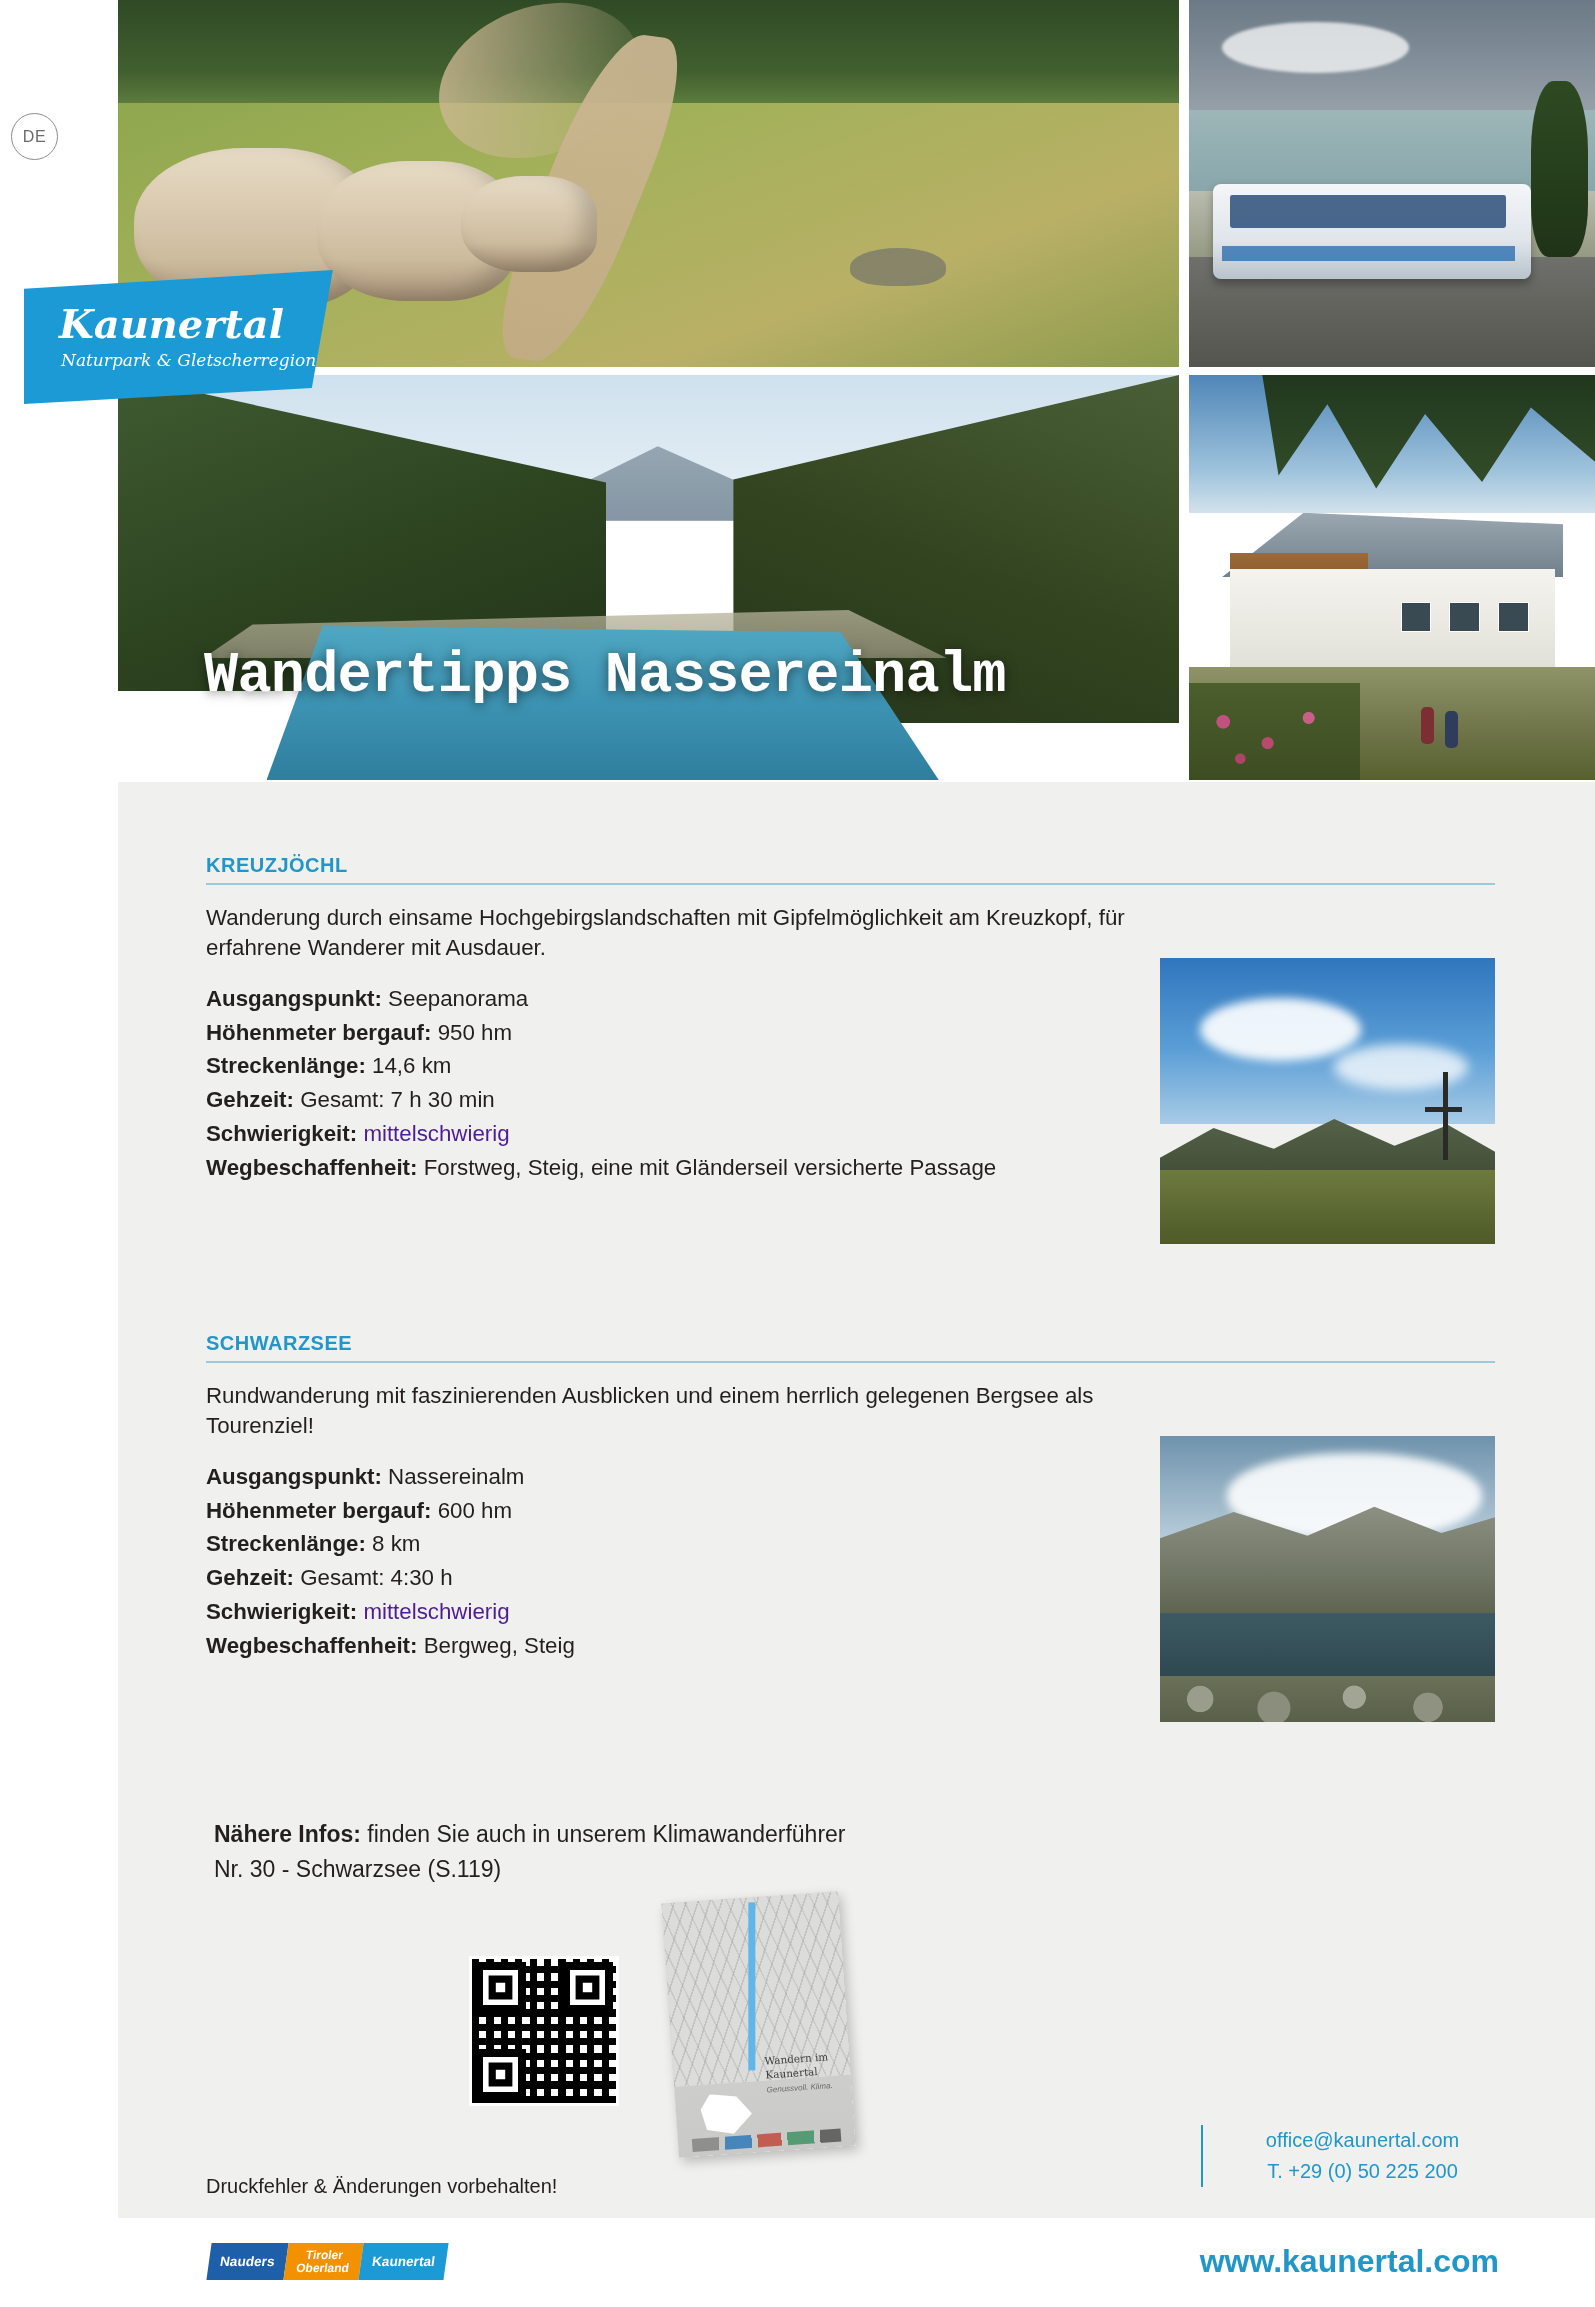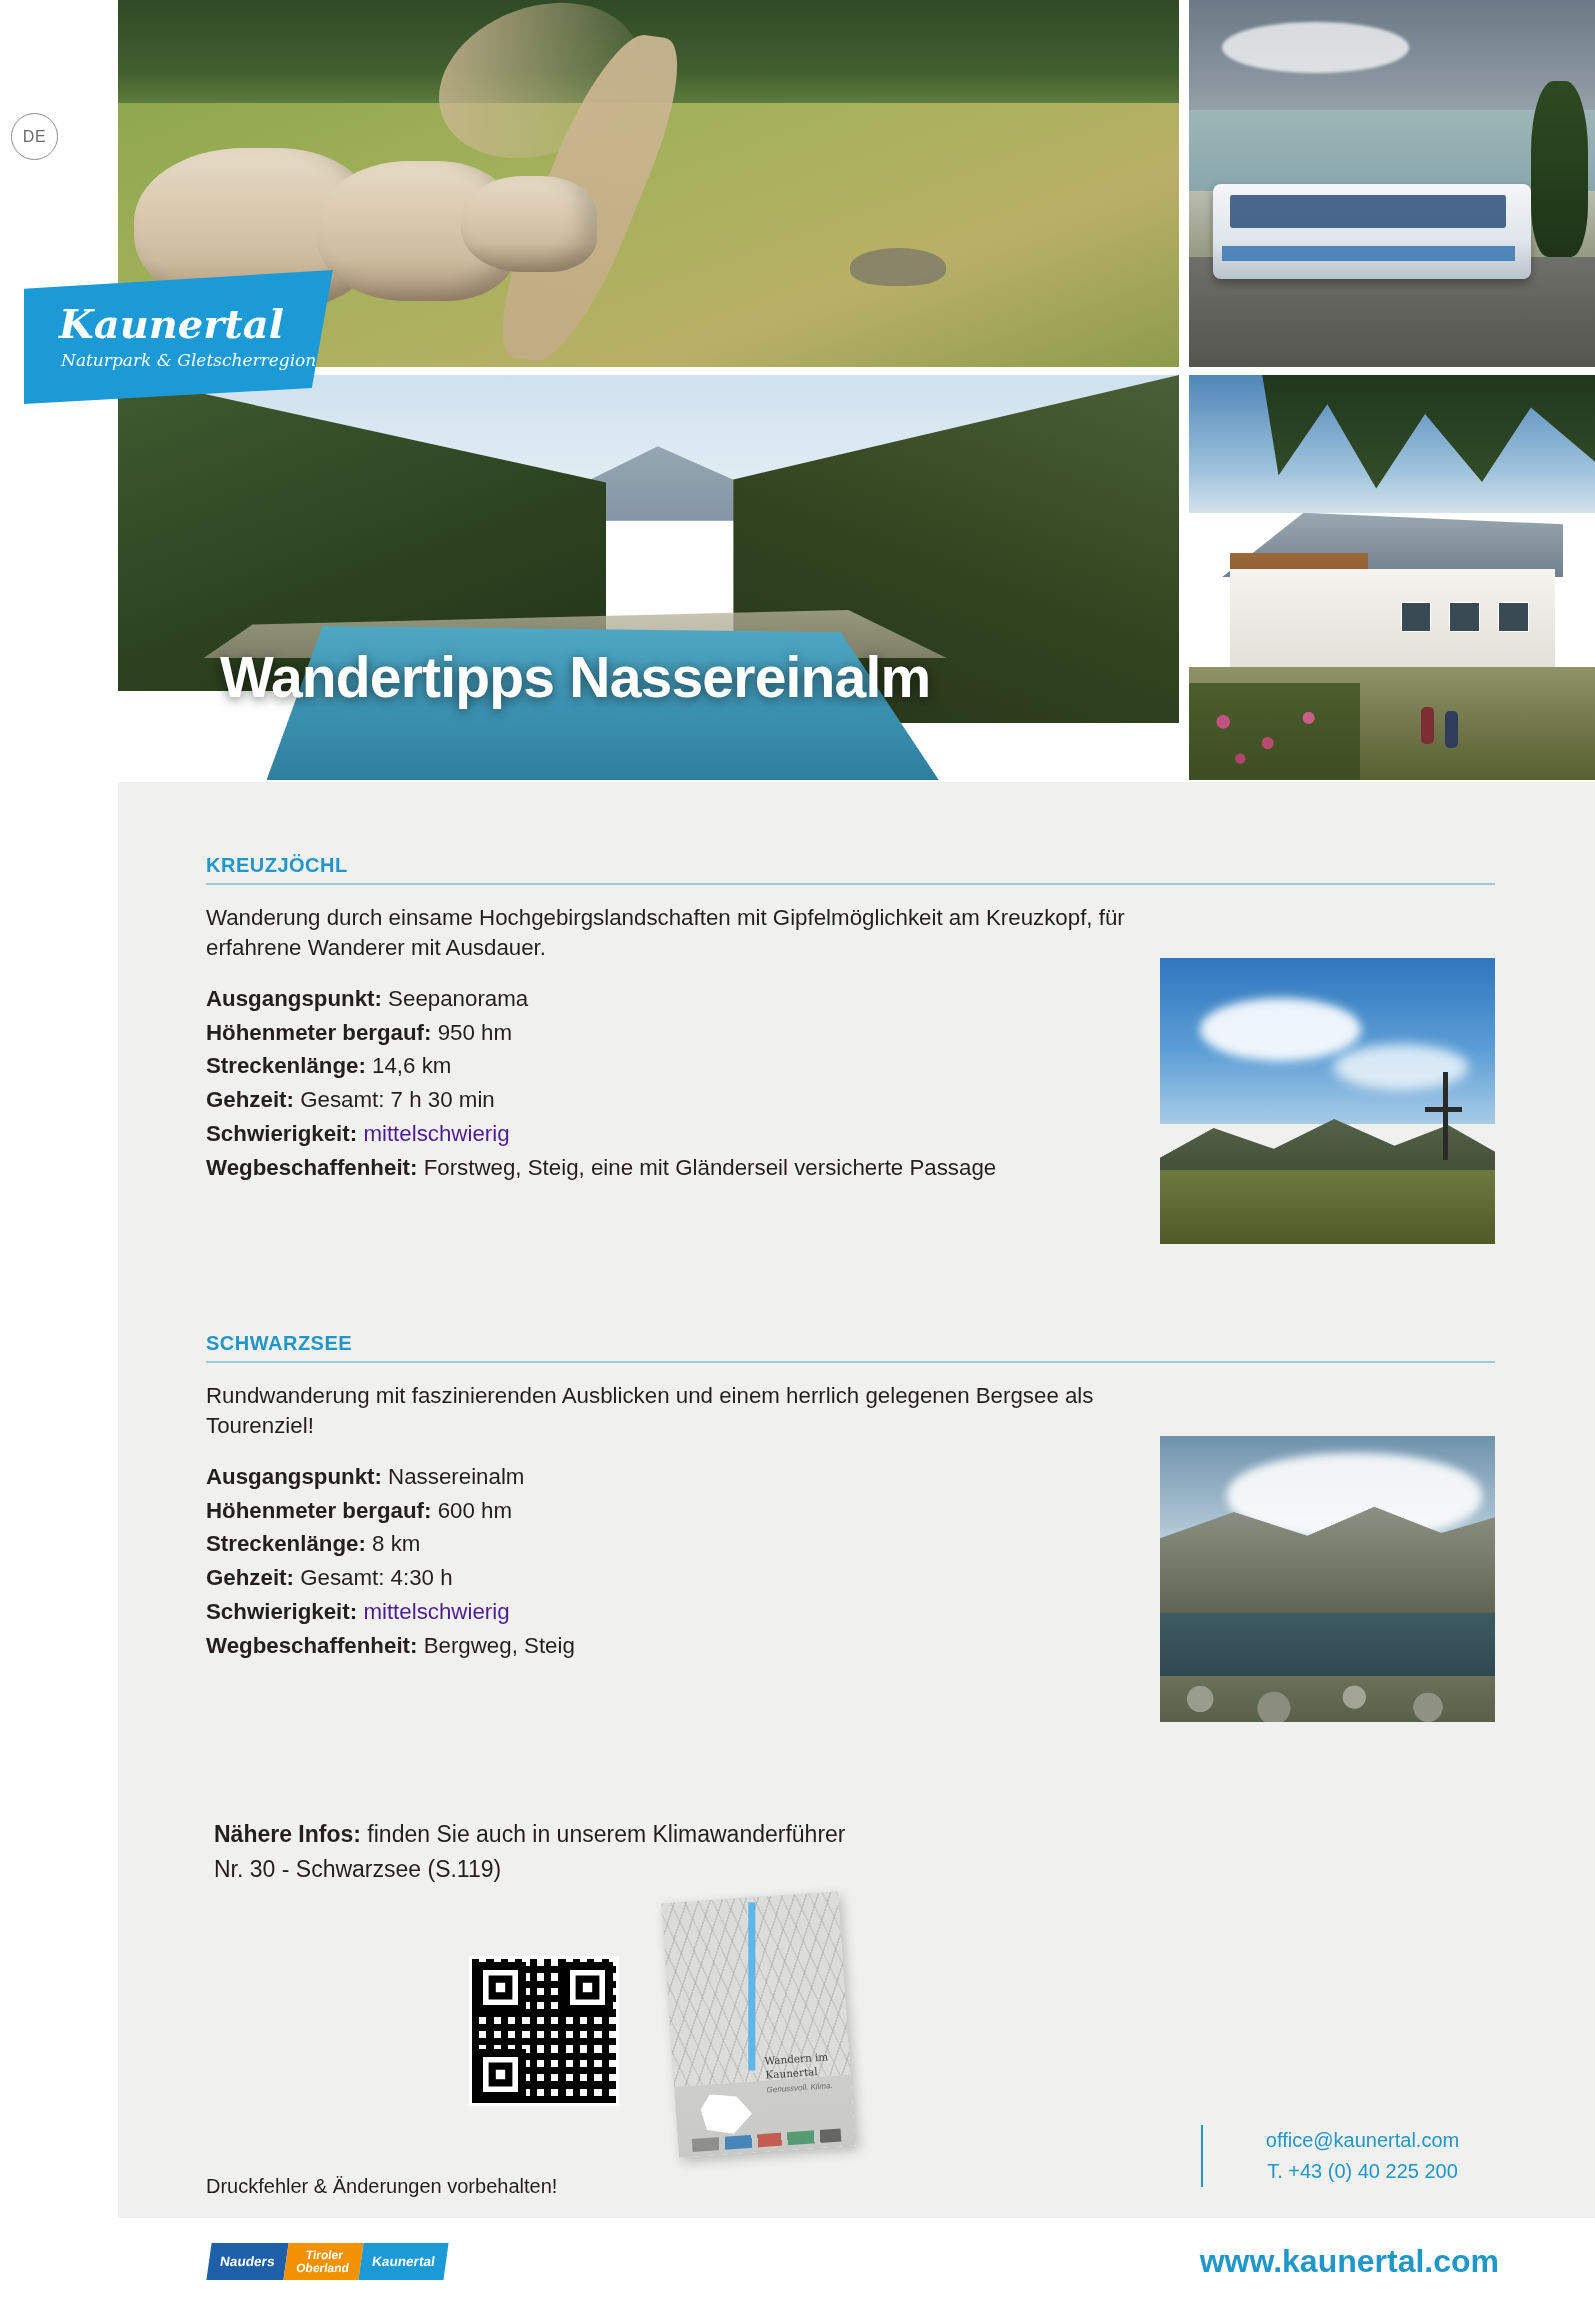--- a/index.html
+++ b/index.html
@@ -257,24 +257,24 @@
     position: absolute;
     width: 12.8px; height: 37px;
     border-radius: 4.8px;
   }
   .ph-hut .hikerA { left: 57%; top: 82%; background: #7b2f33; }
   .ph-hut .hikerB { left: 63%; top: 83%; background: #2f3c5c; }
 
   
   .photo-title {
     position: absolute;
-    left: 220px;
+    left: 204px;
     top: 606px;
     color: #ffffff;
-    font-family: Liberation Sans, sans-serif;
+    font-family: Liberation Mono, monospace;
     font-weight: bold;
     font-size: 57px;
     letter-spacing: -0.8px;
     text-shadow: 0 2.4px 11.2px rgba(0,0,0,.55);
     z-index: 5;
   }
 
   
   .logo-flag {
     position: absolute;
@@ -697,21 +697,21 @@
     <div class="b-title">Wandern im Kaunertal</div>
     <div class="b-sub">Genussvoll. Klima.</div>
     <div class="b-silh"></div>
     <div class="b-logos"></div>
   </div>
 
   <div class="disclaimer">Druckfehler &amp; Änderungen vorbehalten!</div>
 
   <div class="contact">
     <div>office@kaunertal.com</div>
-    <div>T. +43 (0) 40 225 200</div>
+    <div>T. +29 (0) 50 225 200</div>
   </div>
 
   <div class="footer"></div>
   <div class="region-logos">
     <div class="chip nauders">Nauders</div>
     <div class="chip oberland">
       <span>Tiroler</span>
       <span>Oberland</span>
     </div>
     <div class="chip kaunertal">Kaunertal</div>

